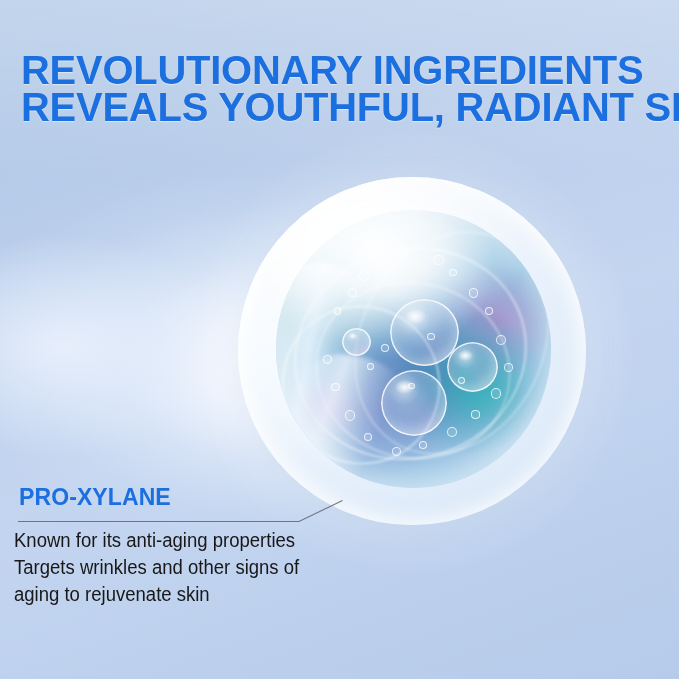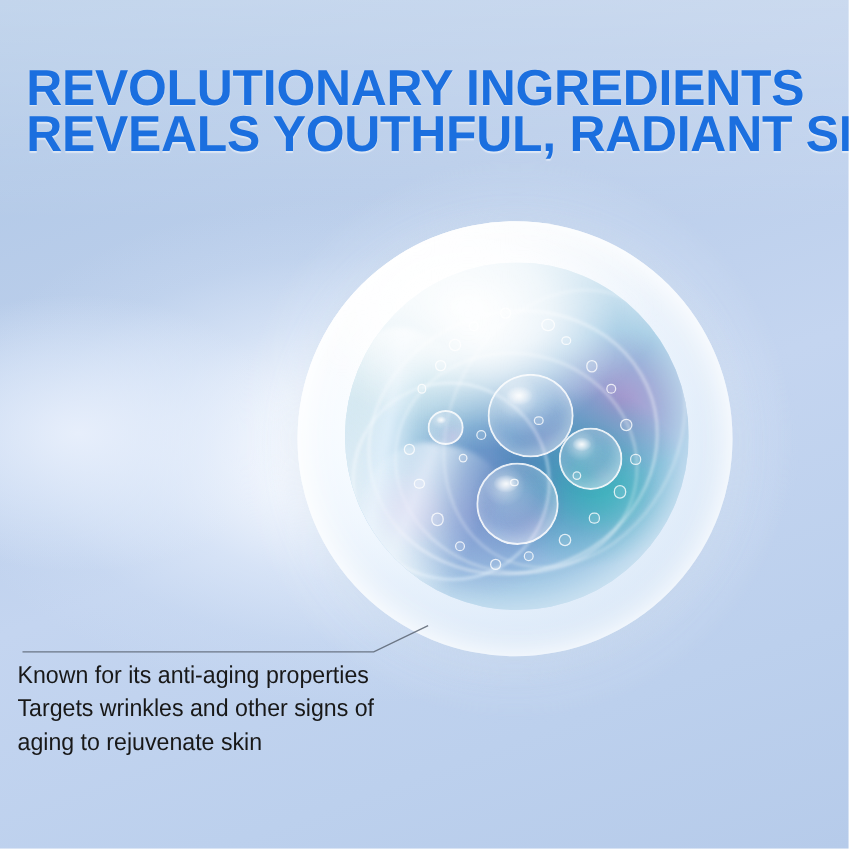--- a/index.html
+++ b/index.html
@@ -375,20 +375,21 @@
         <div class="micro" style="left:66%;top:60%;width:2.0%;height:1.9%;"></div>
 
         <div class="core-sheen"></div>
       </div>
 
       <div class="shell-cap"></div>
       <div class="shell-rim"></div>
     </div>
   </div>
 
+  <div class="callout-label">PRO-XYLANE</div>
 
   <svg class="leader" viewBox="0 0 679 679">
     <path d="M18 521.5 L299 521.5 L342.5 500.5" fill="none" stroke="#5a6472" stroke-width="1.1" stroke-opacity="0.85"></path>
   </svg>
 
   <div class="callout-body">
     <span>Known for its anti-aging properties</span>
     <span>Targets wrinkles and other signs of</span>
     <span>aging to rejuvenate skin</span>
   </div>

